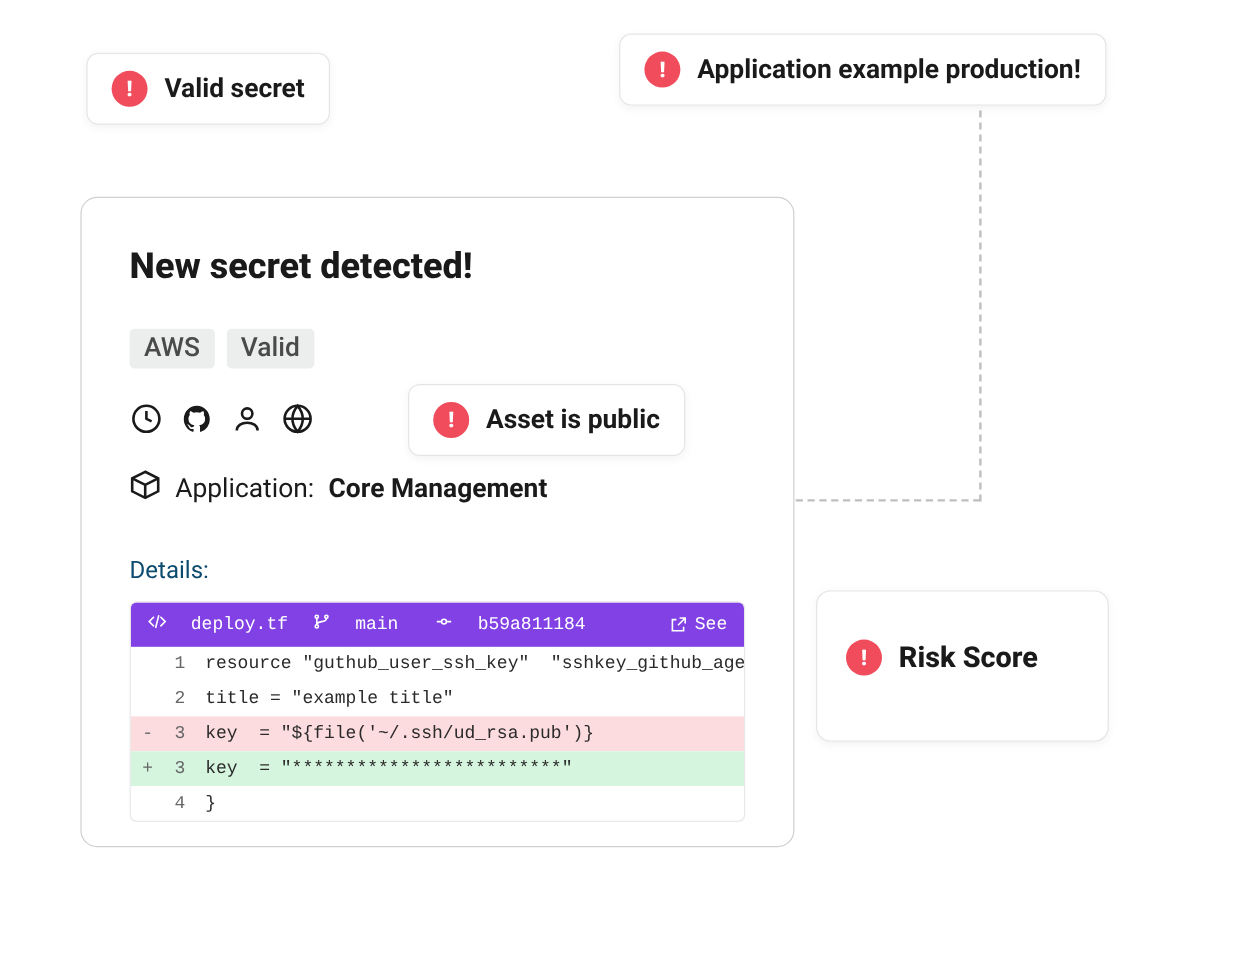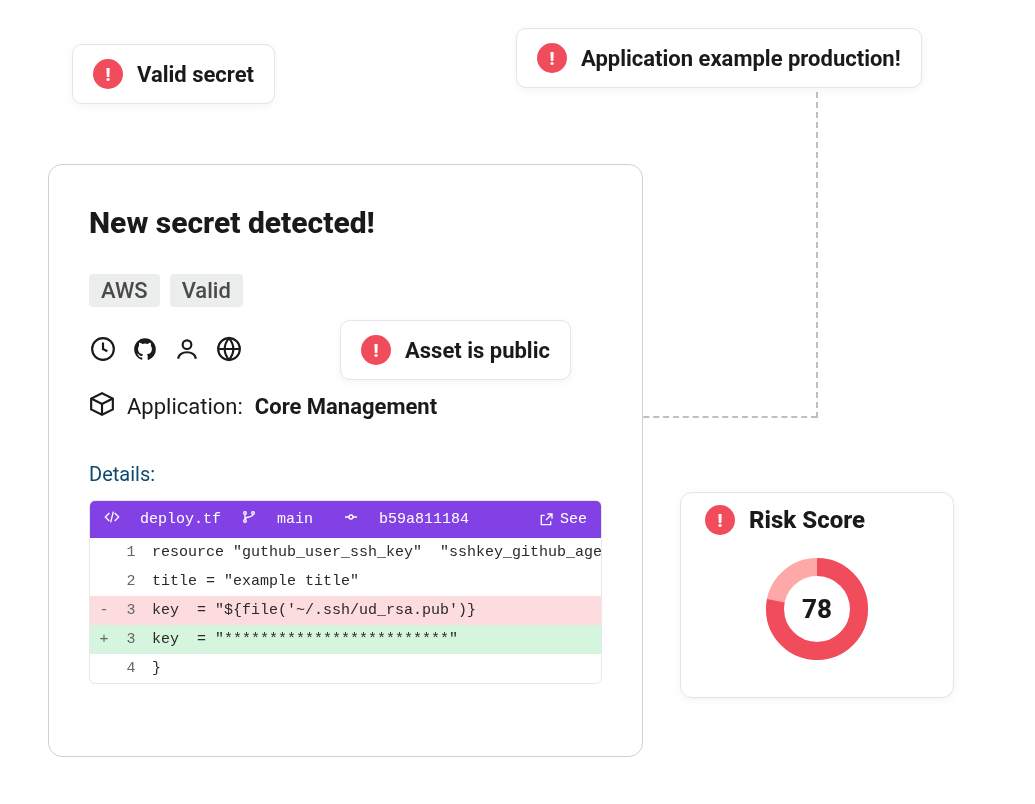--- a/index.html
+++ b/index.html
@@ -38,27 +38,27 @@
       flex-shrink: 0;
     }
     .alert-icon::before {
       content: '!';
       color: #fff;
       font-weight: 900;
       font-size: 18px;
     }
     .main-card {
       position: absolute;
-      left: 48px;
+      left: 67px;
       top: 164px;
       width: 595px;
       background: #fff;
       border: 1px solid #d0d0d0;
       border-radius: 14px;
-      padding: 40px 40px 72px 40px;
+      padding: 40px 40px 20px 40px;
     }
     .title {
       font-size: 30px;
       font-weight: 800;
       color: #1a1a1a;
       margin-bottom: 18px;
     }
     .tags {
       display: flex;
       gap: 10px;
@@ -148,25 +148,25 @@
     .line-content {
       padding-left: 8px;
       white-space: pre;
     }
     .line-removed { background: #fddce0; }
     .line-added { background: #d6f5de; }
     .risk-card {
       position: absolute;
       left: 680px;
       top: 492px;
-      width: 274px;
+      width: 244px;
       background: #fff;
       border: 1px solid #e5e5e5;
       border-radius: 12px;
-      padding: 12px 24px 34px 24px;
+      padding: 40px 24px 34px 24px;
       box-shadow: 0 2px 8px rgba(0,0,0,0.05);
       z-index: 10;
     }
     .risk-header {
       display: flex;
       align-items: center;
       gap: 14px;
       margin-bottom: 20px;
     }
     .risk-title {
@@ -333,20 +333,13 @@
 <div class="callout" style="left:340px; top:320px;">
   <span class="alert-icon"></span>
   <span class="callout-text">Asset is public</span>
 </div>
 
 <div class="risk-card">
   <div class="risk-header">
     <span class="alert-icon"></span>
     <span class="risk-title">Risk Score</span>
   </div>
-  <div class="risk-ring">
-    <svg viewBox="0 0 108 108">
-      <circle cx="54" cy="54" r="42" fill="none" stroke="#fca9a8" stroke-width="18"></circle>
-      <circle cx="54" cy="54" r="42" fill="none" stroke="#f04c5c" stroke-width="18" stroke-dasharray="264" stroke-dashoffset="58" transform="rotate(-90 54 54)" stroke-linecap="butt"></circle>
-    </svg>
-    <div class="risk-value">78</div>
-  </div>
 </div>
 
 </body></html>

